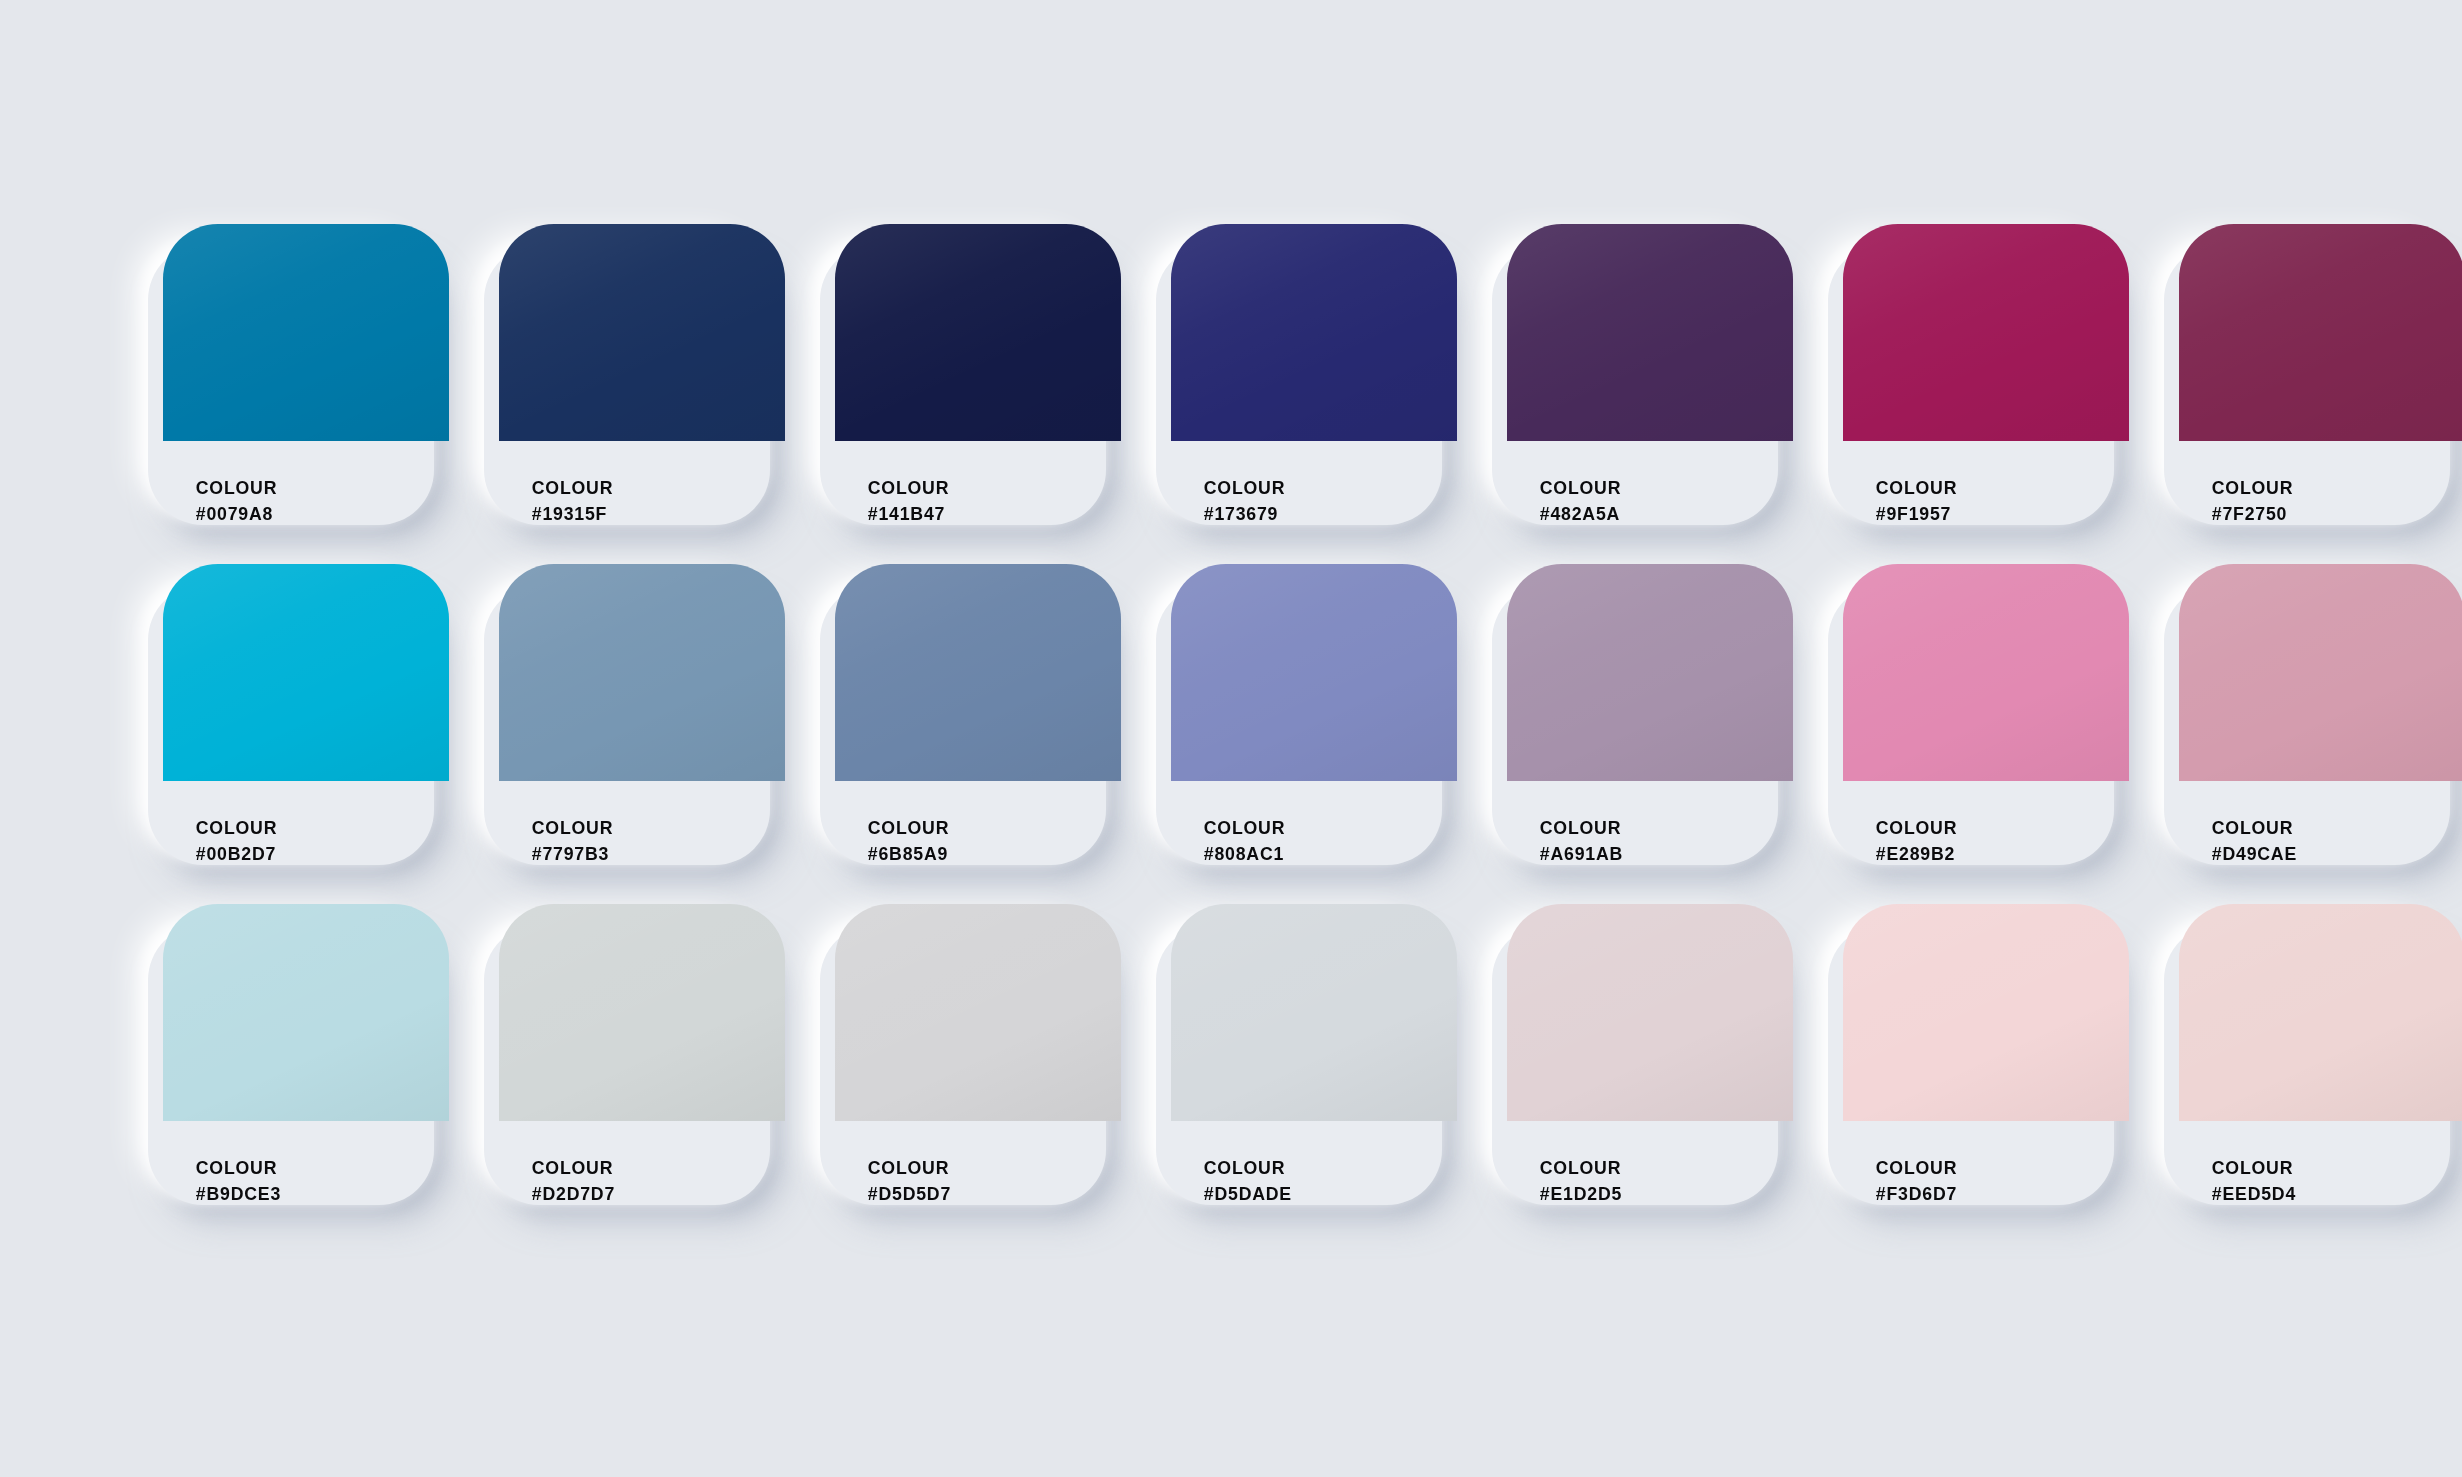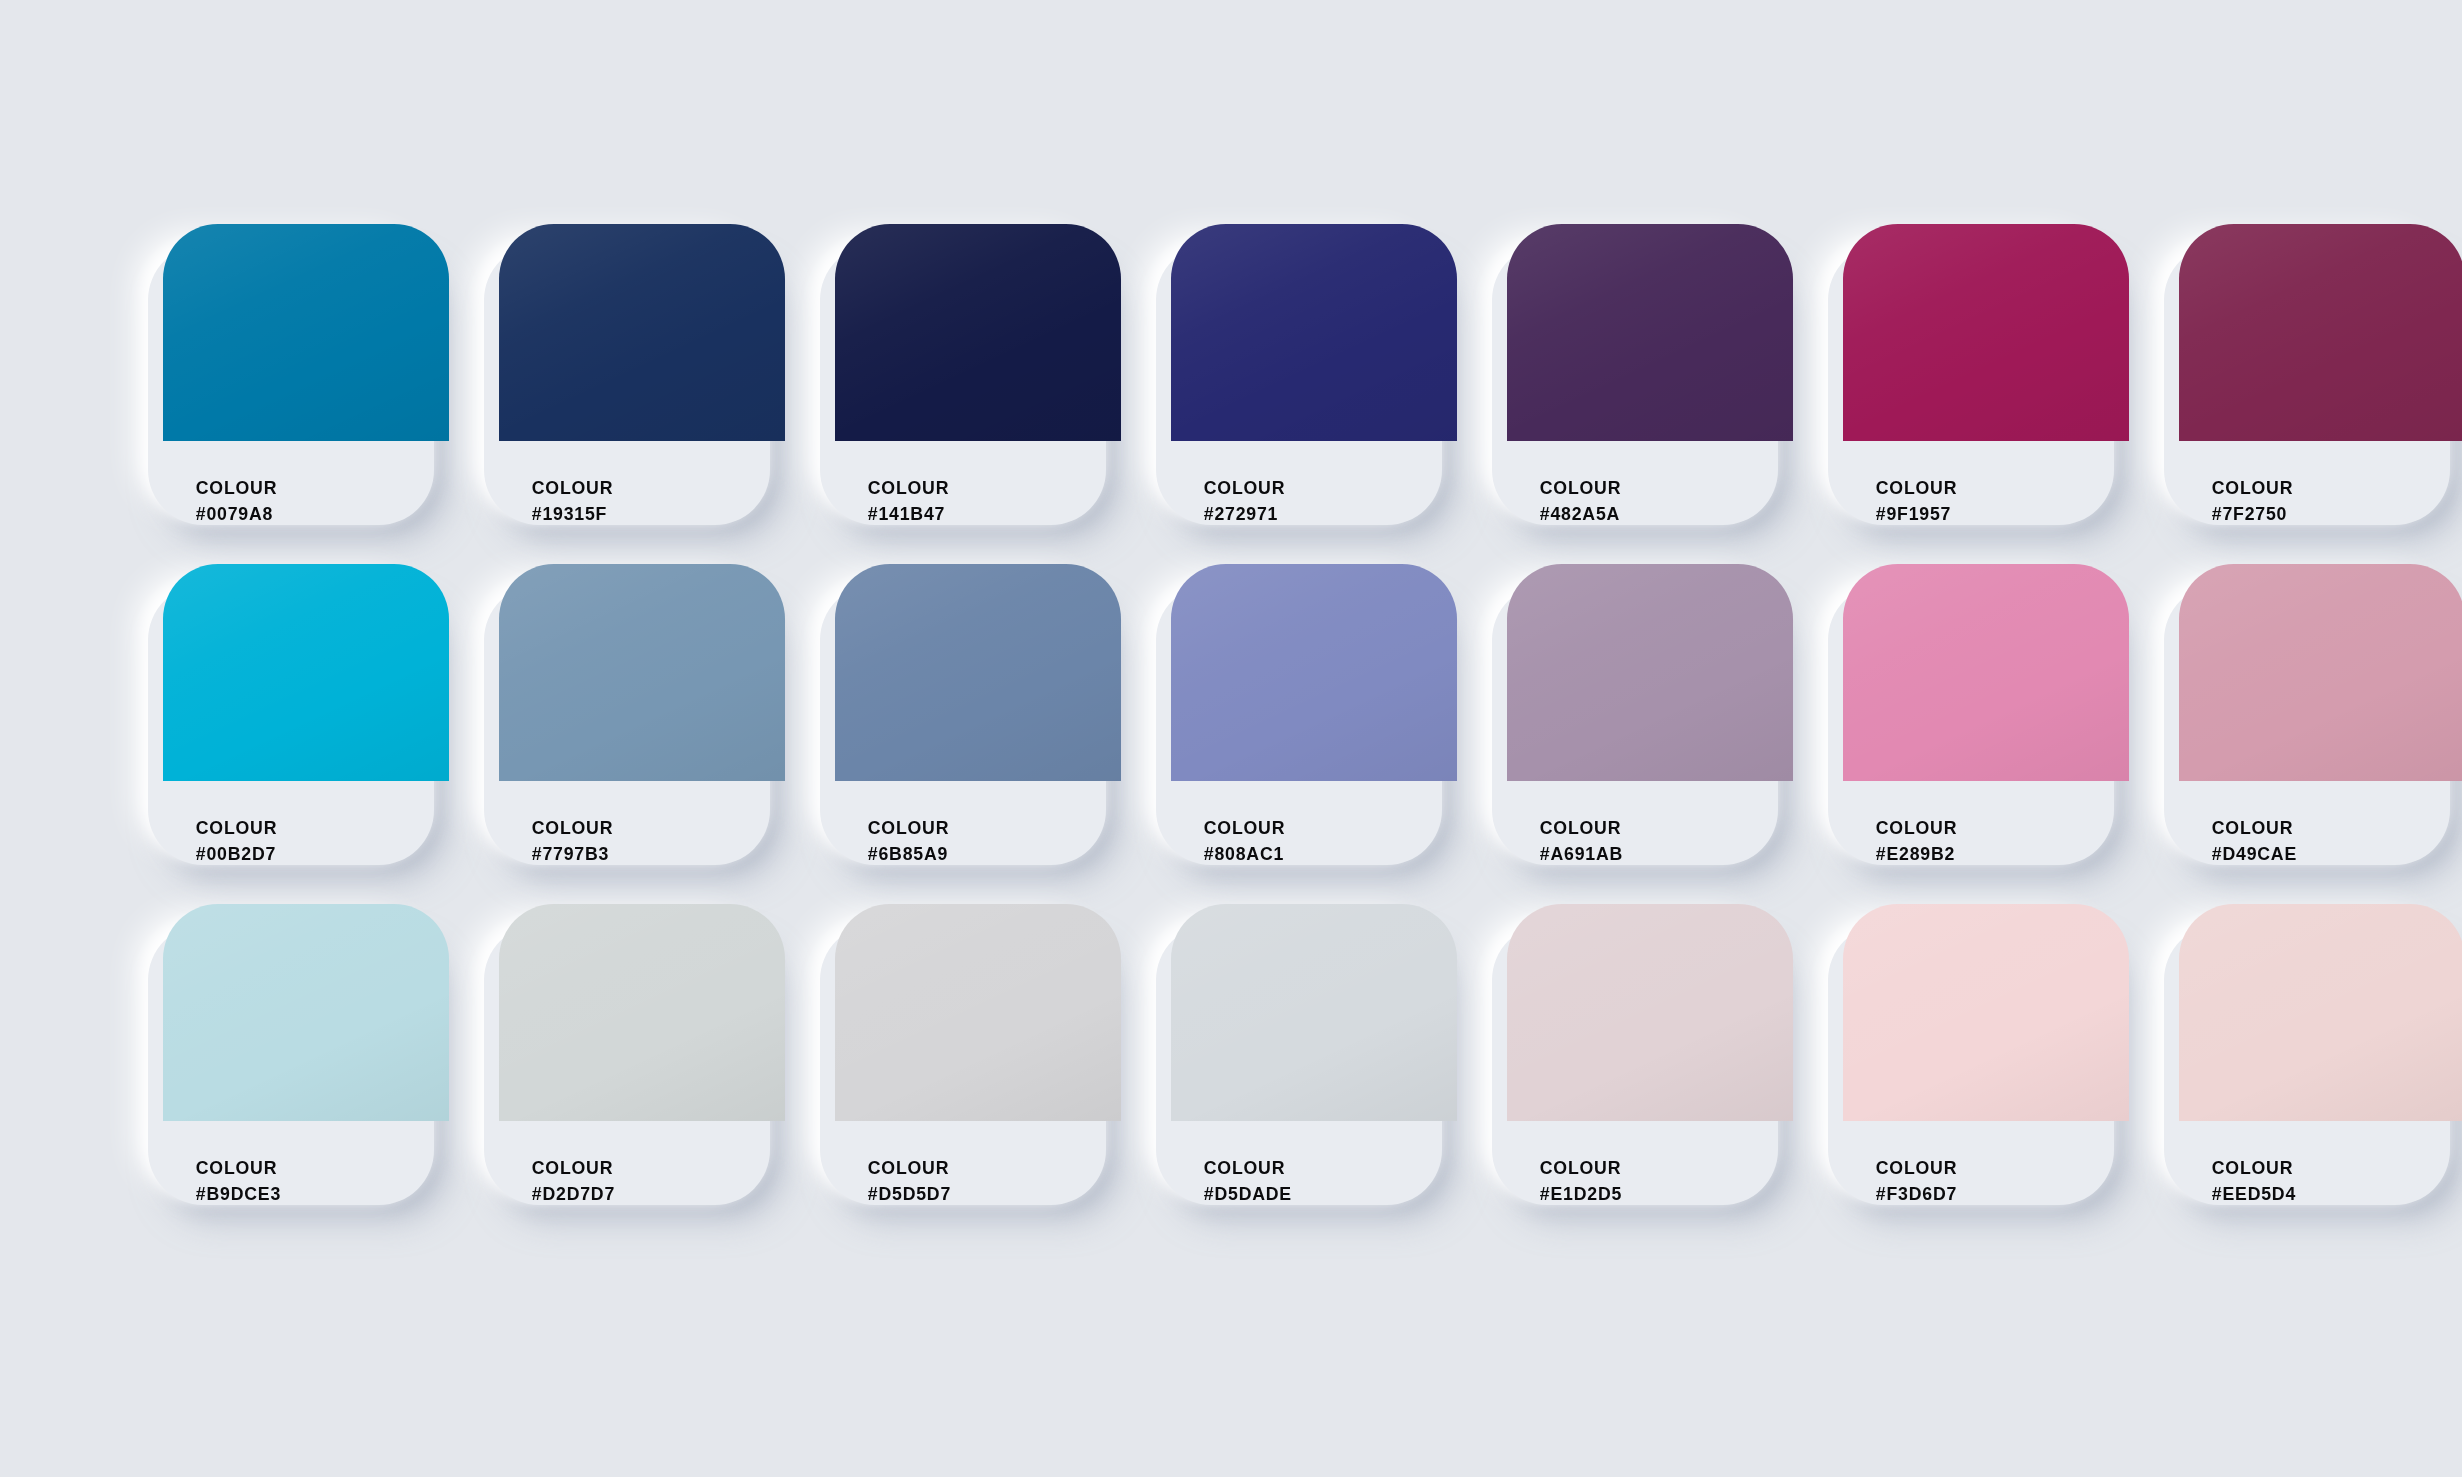--- a/index.html
+++ b/index.html
@@ -123,21 +123,21 @@
       <div class="label-area">
         <div class="label-line">COLOUR</div>
         <div class="label-line">#141B47</div>
       </div>
     </div>
     <div class="swatch-card">
       <div class="card-base" style="background: rgb(233, 236, 241);"></div>
       <div class="color-block" style="background: rgb(39, 41, 113);"></div>
       <div class="label-area">
         <div class="label-line">COLOUR</div>
-        <div class="label-line">#272971</div>
+        <div class="label-line">#173679</div>
       </div>
     </div>
     <div class="swatch-card">
       <div class="card-base" style="background: rgb(233, 236, 241);"></div>
       <div class="color-block" style="background: rgb(72, 42, 90);"></div>
       <div class="label-area">
         <div class="label-line">COLOUR</div>
         <div class="label-line">#482A5A</div>
       </div>
     </div>

